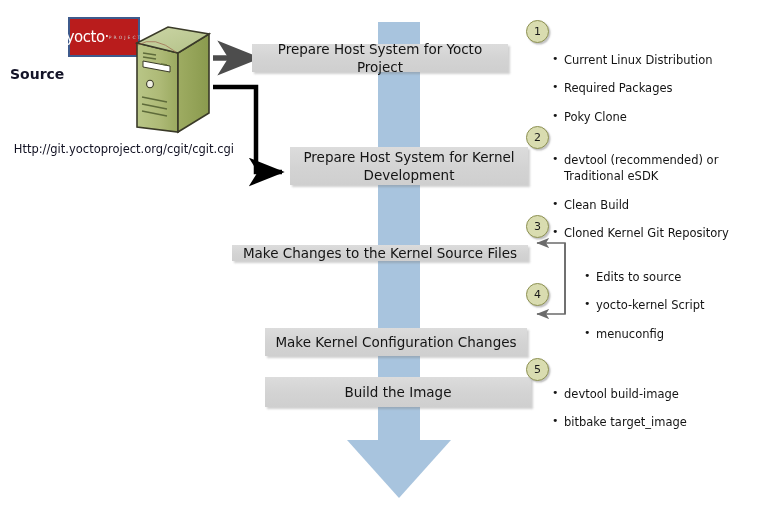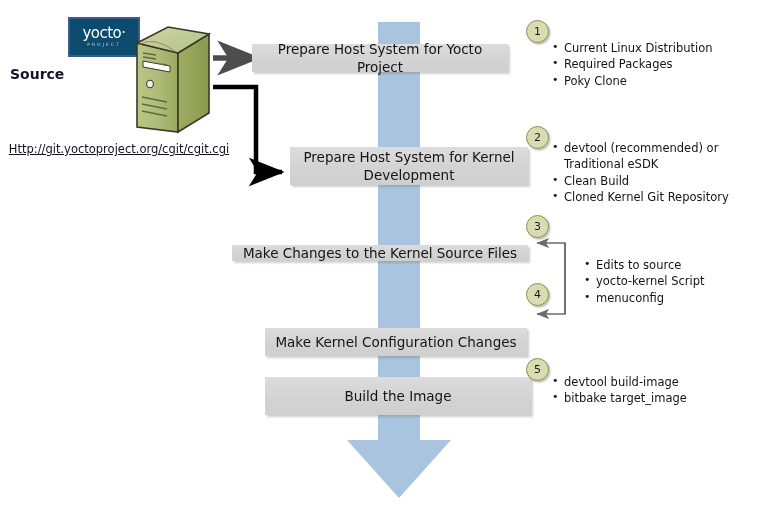--- a/index.html
+++ b/index.html
@@ -18,25 +18,25 @@
     overflow: hidden;
   }
 
   
   .yocto-logo {
     position: absolute;
     left: 68px;
     top: 17px;
     width: 72px;
     height: 40px;
-    background: #0c4a6e;
+    background: #b91c1c;
     border: 2px solid #3e5a8c;
     box-sizing: border-box;
     display: flex;
-    flex-direction: column;
+    flex-direction: row;
     align-items: center;
     justify-content: center;
     line-height: 1;
   }
   .yocto-logo .yl-main {
     color: #ffffff;
     font-size: 15px;
     font-family: "DejaVu Sans", sans-serif;
     letter-spacing: -0.5px;
     white-space: nowrap;
@@ -59,25 +59,24 @@
     font-weight: bold;
     font-size: 14px;
     color: #141428;
     line-height: 1.45;
   }
   .src-url {
     position: absolute;
     left: 4px;
     top: 142px;
     width: 230px;
-    text-align: center;
+    text-align: right;
     font-size: 11.5px;
     color: #111122;
     white-space: nowrap;
-    text-decoration: underline;
   }
 
   
   .server {
     position: absolute;
     left: 134px;
     top: 25px;
     width: 78px;
     height: 110px;
   }
@@ -114,21 +113,21 @@
     color: #141414;
     font-size: 13.5px;
     line-height: 1.35;
     box-sizing: border-box;
     padding: 0 8px;
   }
   #box1 { left: 252px; top: 44px;  width: 256px; height: 28px; }
   #box2 { left: 290px; top: 147px; width: 238px; height: 38px; }
   #box3 { left: 232px; top: 245px; width: 296px; height: 16px; }
   #box4 { left: 265px; top: 300px; width: 262px; height: 28px; margin-top: 28px; }
-  #box5 { left: 265px; top: 377px; width: 266px; height: 38px; }
+  #box5 { left: 265px; top: 377px; width: 266px; height: 30px; }
 
   
   .num-circle {
     position: absolute;
     width: 23px;
     height: 23px;
     border-radius: 50%;
     background: #d9dcb0;
     border: 1.5px solid #8d9152;
     box-sizing: border-box;
@@ -154,20 +153,21 @@
   }
   .note ul {
     margin: 0;
     padding: 0;
     list-style: none;
   }
   .note li {
     position: relative;
     padding-left: 12px;
     white-space: nowrap;
+    margin-top: 12px;
   }
   .note li::before {
     content: "\2022";
     position: absolute;
     left: 0;
     top: -1px;
     font-size: 11px;
   }
   .note li.wrap { white-space: normal; width: 160px; }
   #note1 { left: 552px; top: 40px; }

